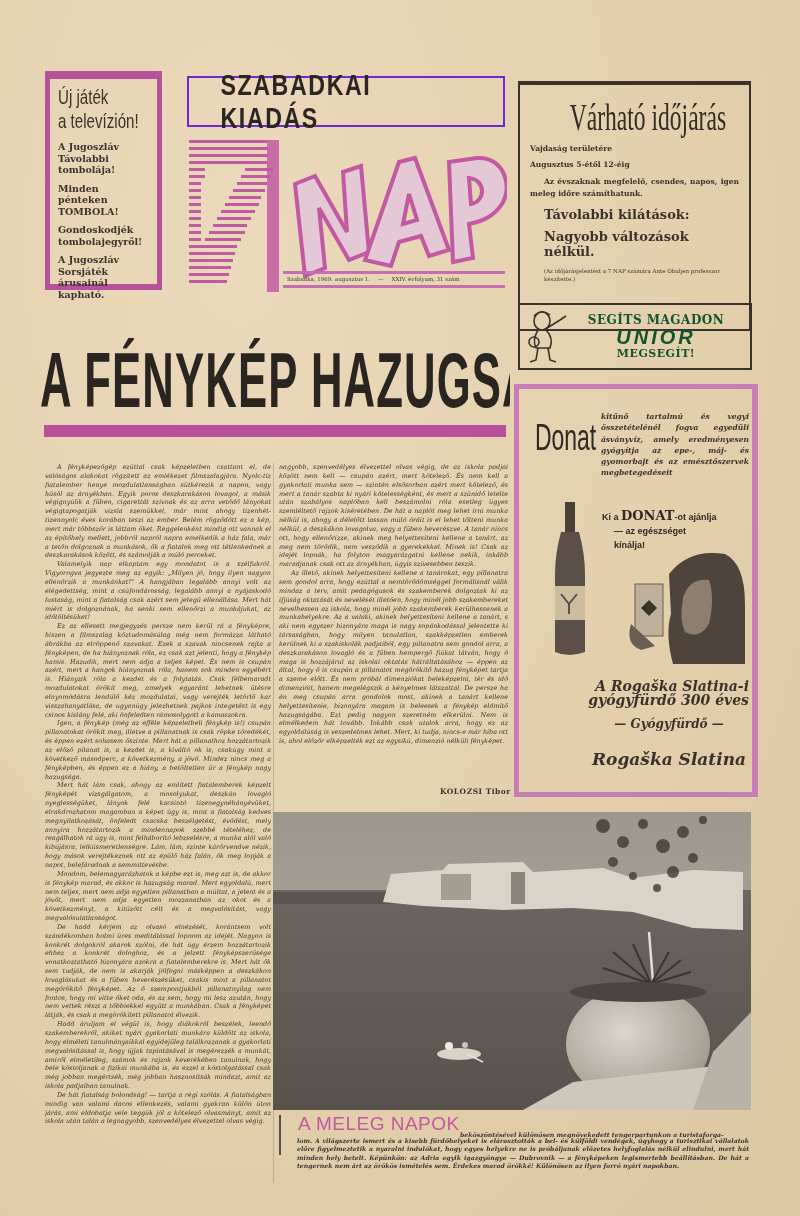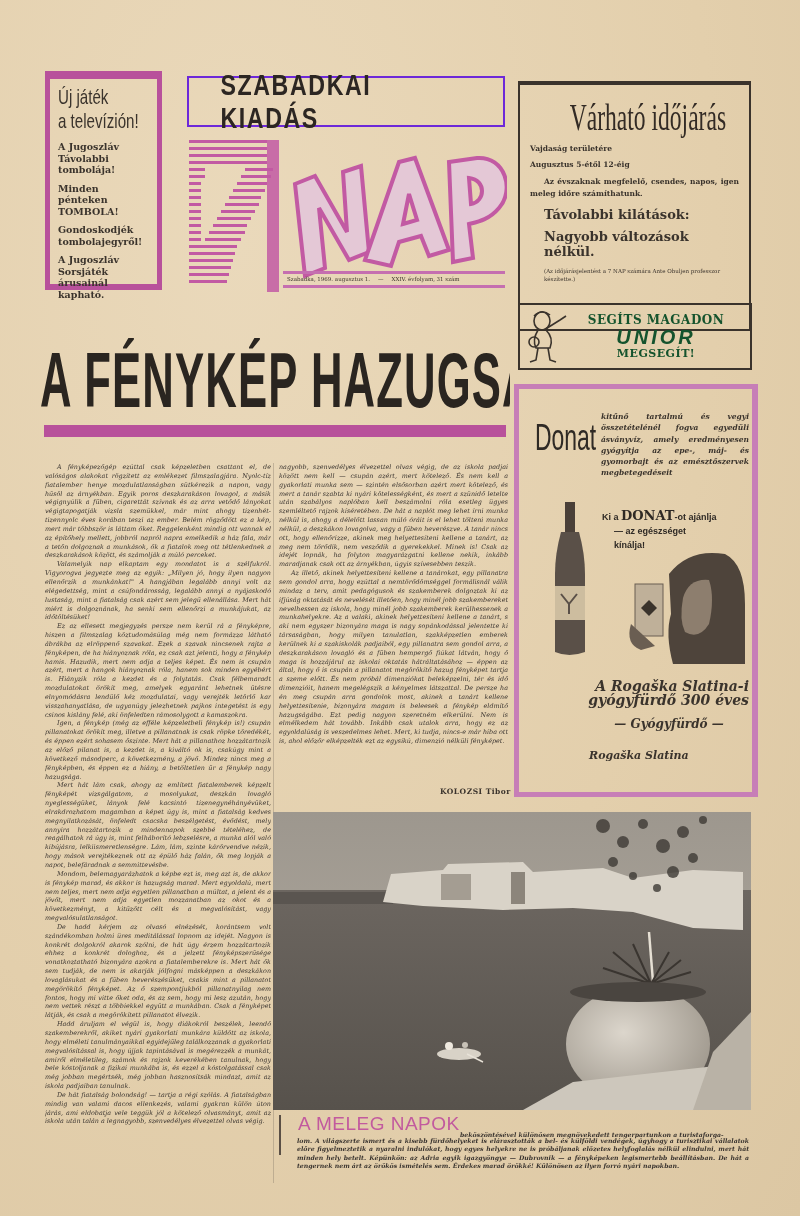--- a/index.html
+++ b/index.html
@@ -90,21 +90,21 @@
   .donat .slogan .s1 b { font-family: "DejaVu Serif", serif; font-size: 13px; }
   .donat .slogan .s2 { font-size: 9px; padding-left: 12px; }
   .donat .slogan .s3 { font-size: 9px; padding-left: 12px; }
   .donat .artwork { position: absolute; left: 20px; top: 105px; width: 210px; height: 170px; }
   .donat .tag {
     position: absolute; left: 50px; top: 290px; width: 180px; text-align: right;
     font-family: "DejaVu Serif", serif; font-style: italic; font-weight: bold; color: #3a332c;
   }
   .donat .tag .t1 { font-size: 14px; line-height: 14px; }
   .donat .tag .t2 { font-size: 12px; margin-top: 10px; text-align: center; padding-left: 20px; }
-  .donat .tag .t3 { font-size: 11px; margin-top: 18px; text-align: left; padding-left: 20px; }
+  .donat .tag .t3 { font-size: 17px; margin-top: 18px; text-align: center; padding-left: 20px; }
 
   
   .headline {
     left: 40px; top: 335px; width: 470px; height: 90px; overflow: hidden;
   }
   .headline h1 {
     font-family: "Liberation Sans", sans-serif; font-weight: bold; font-size: 78px; line-height: 90px;
     color: #2a2520; transform: scaleX(0.56); transform-origin: left top; white-space: nowrap; letter-spacing: 2px;
   }
   .headline-bar { left: 44px; top: 425px; width: 462px; height: 12px; background: #b8519b; }

